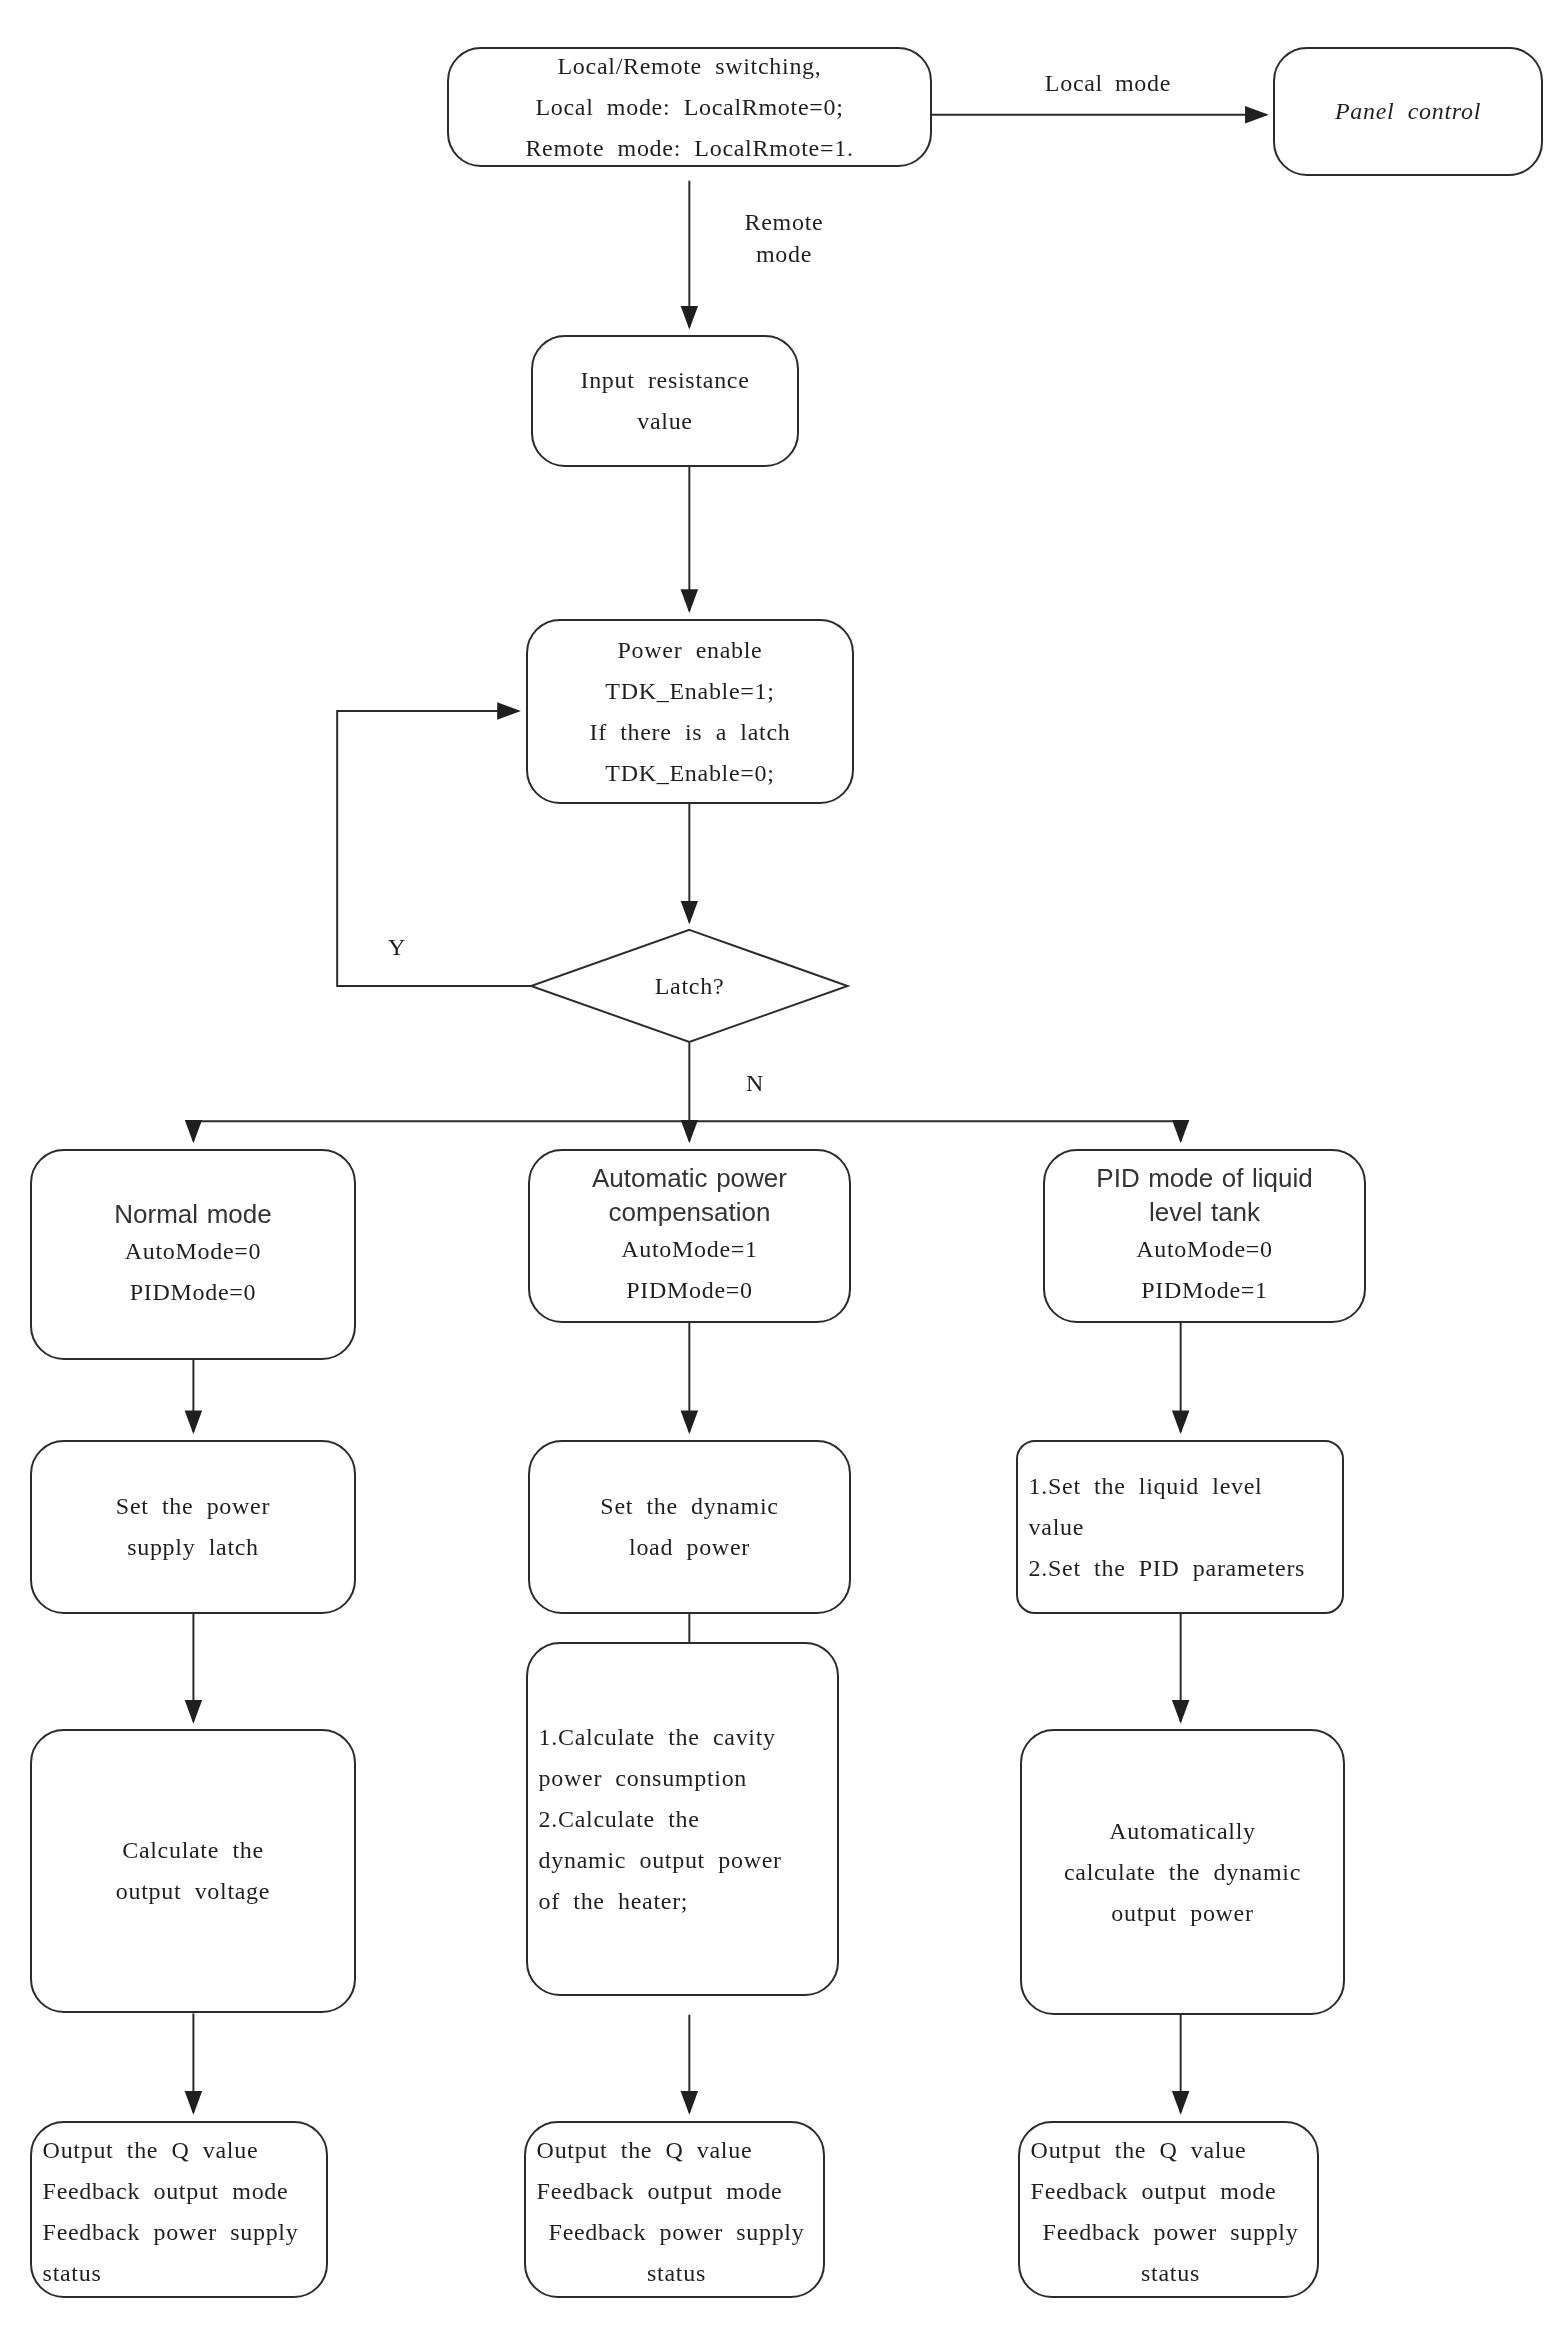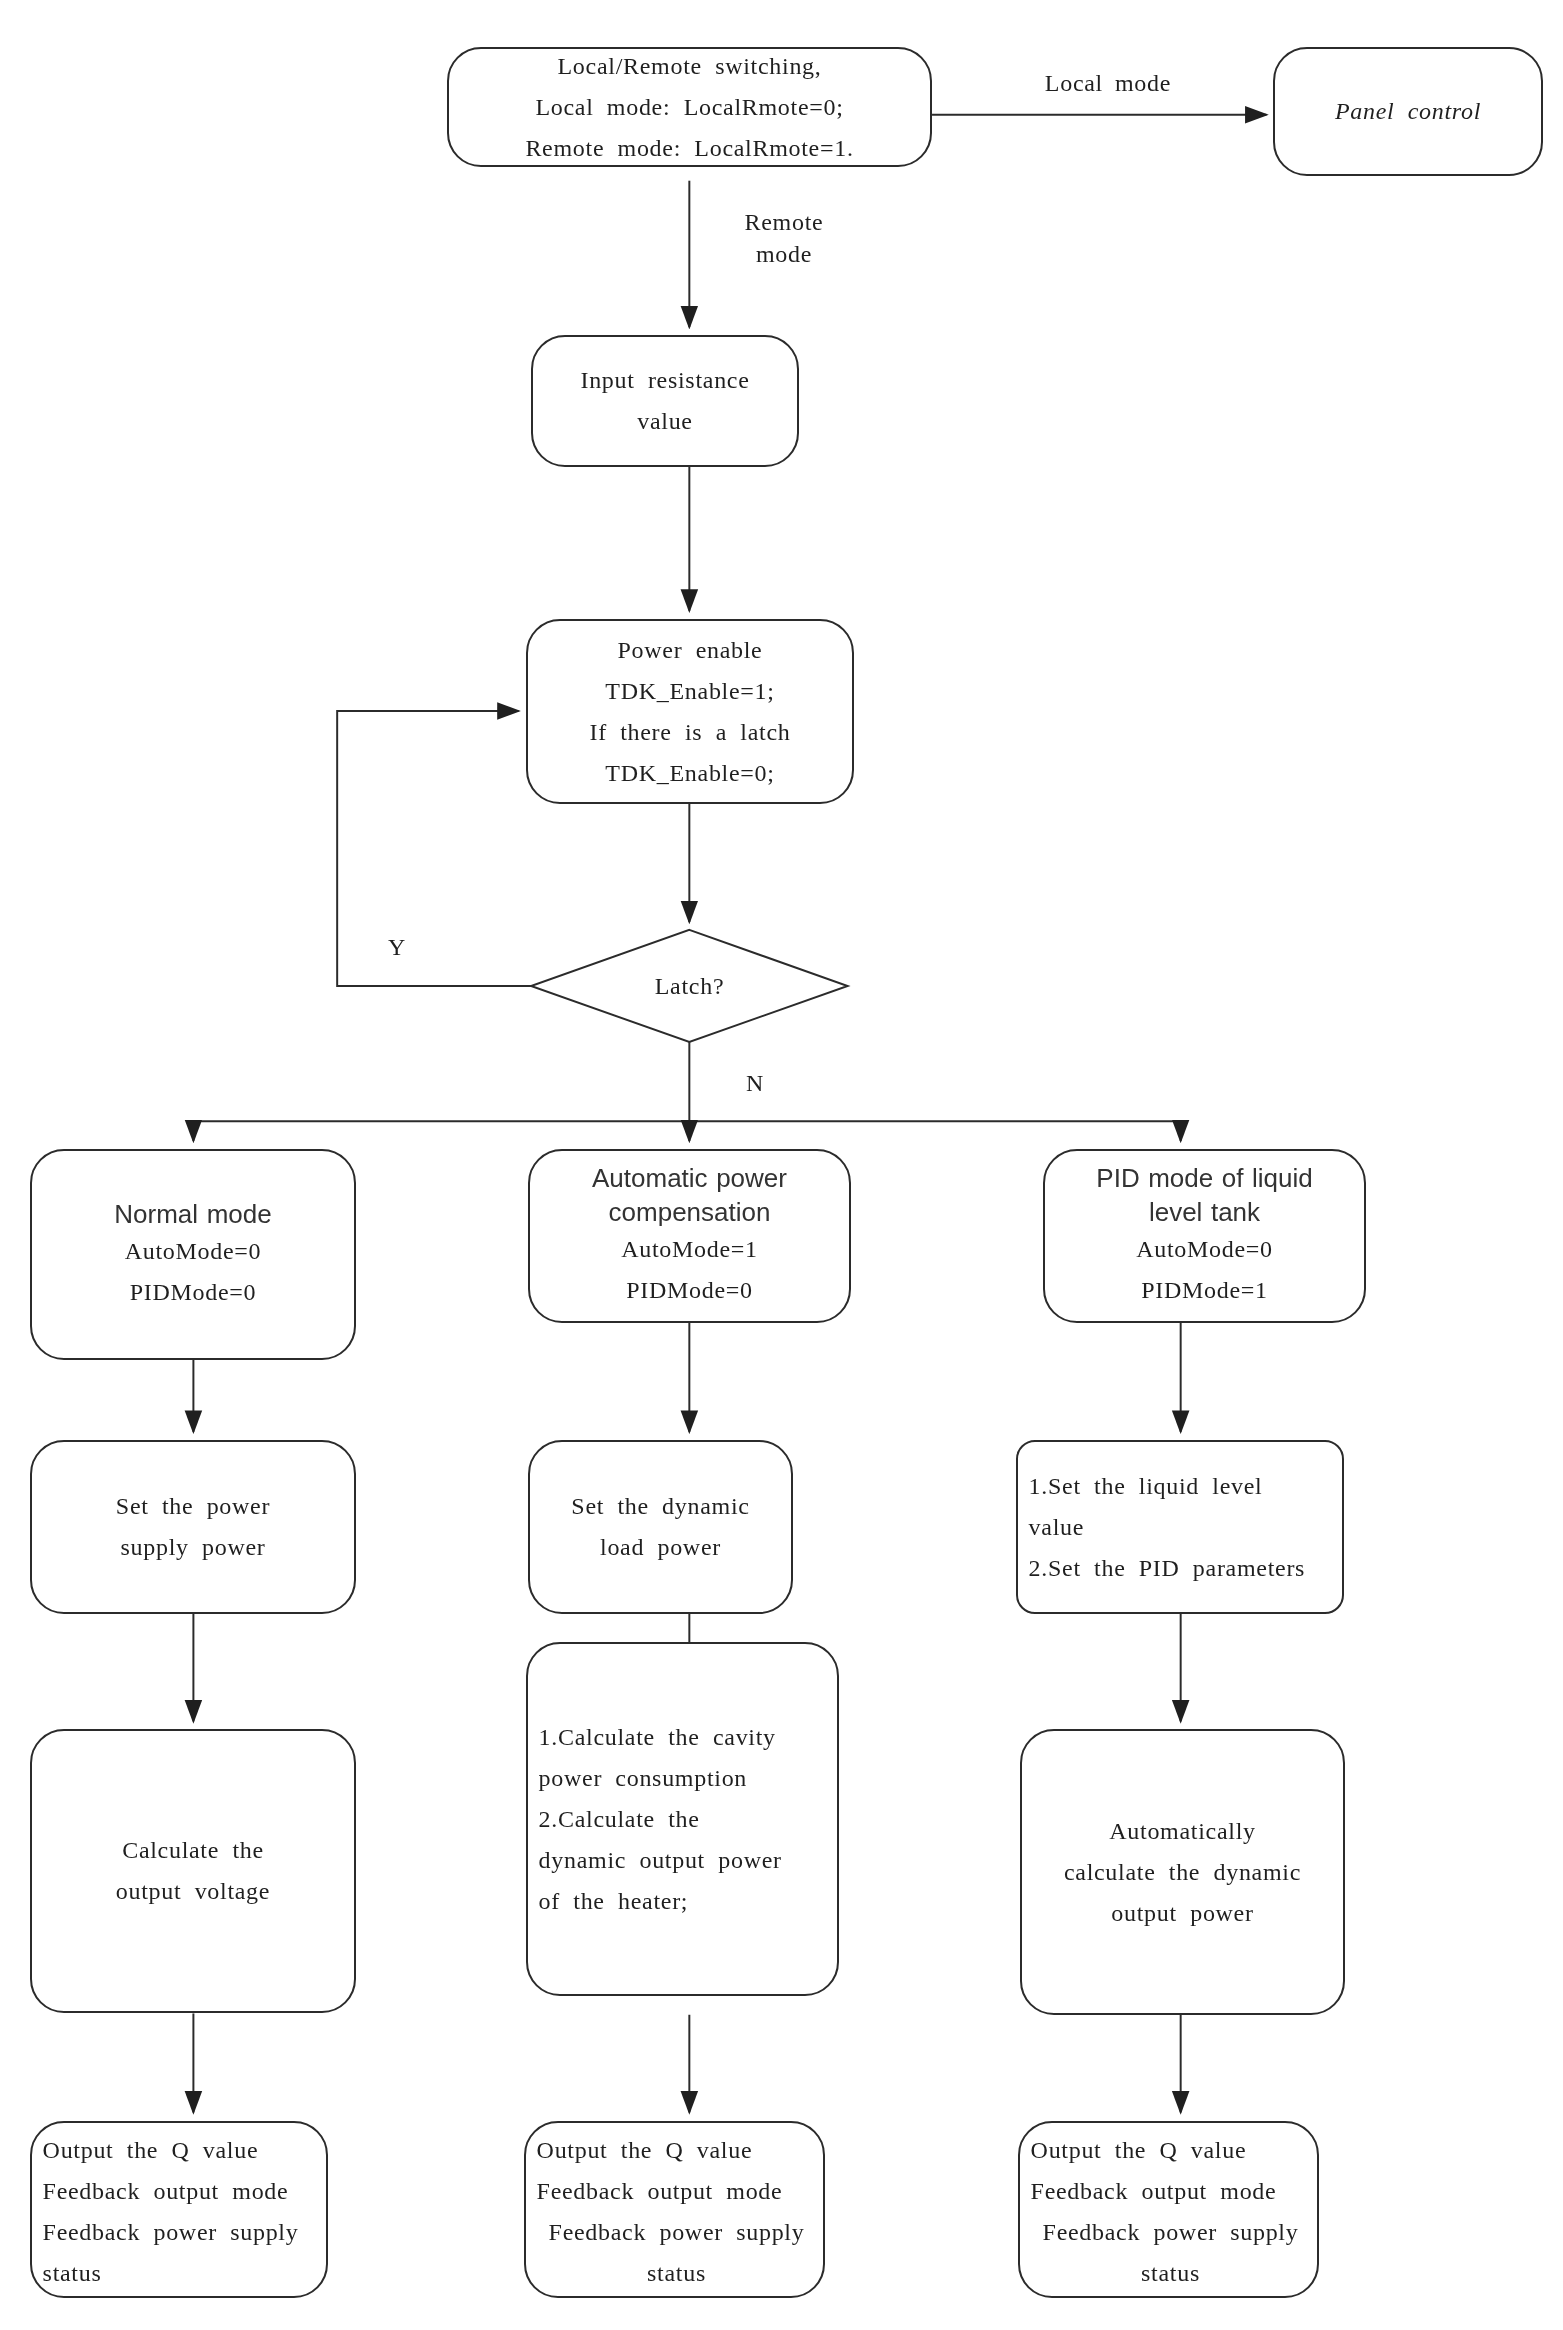--- a/index.html
+++ b/index.html
@@ -116,24 +116,24 @@
 
   <div class="node" style="left:1019px;top:1149px;width:323px;height:174px;margin-left:24px;">
     <span class="sans">PID mode of liquid</span>
     <span class="sans">level tank</span>
     <span>AutoMode=0</span>
     <span>PIDMode=1</span>
   </div>
 
   <div class="node" style="left:30px;top:1440px;width:326px;height:174px;">
     <span>Set the power</span>
-    <span>supply power</span>
+    <span>supply latch</span>
   </div>
 
-  <div class="node" style="left:528px;top:1440px;width:265px;height:174px;">
+  <div class="node" style="left:528px;top:1440px;width:323px;height:174px;">
     <span>Set the dynamic</span>
     <span>load power</span>
   </div>
 
   <div class="node leftalign" style="left:1016px;top:1440px;width:328px;height:174px;border-radius:19px;">
     <span>1.Set the liquid level</span>
     <span>value</span>
     <span>2.Set the PID parameters</span>
   </div>
 

